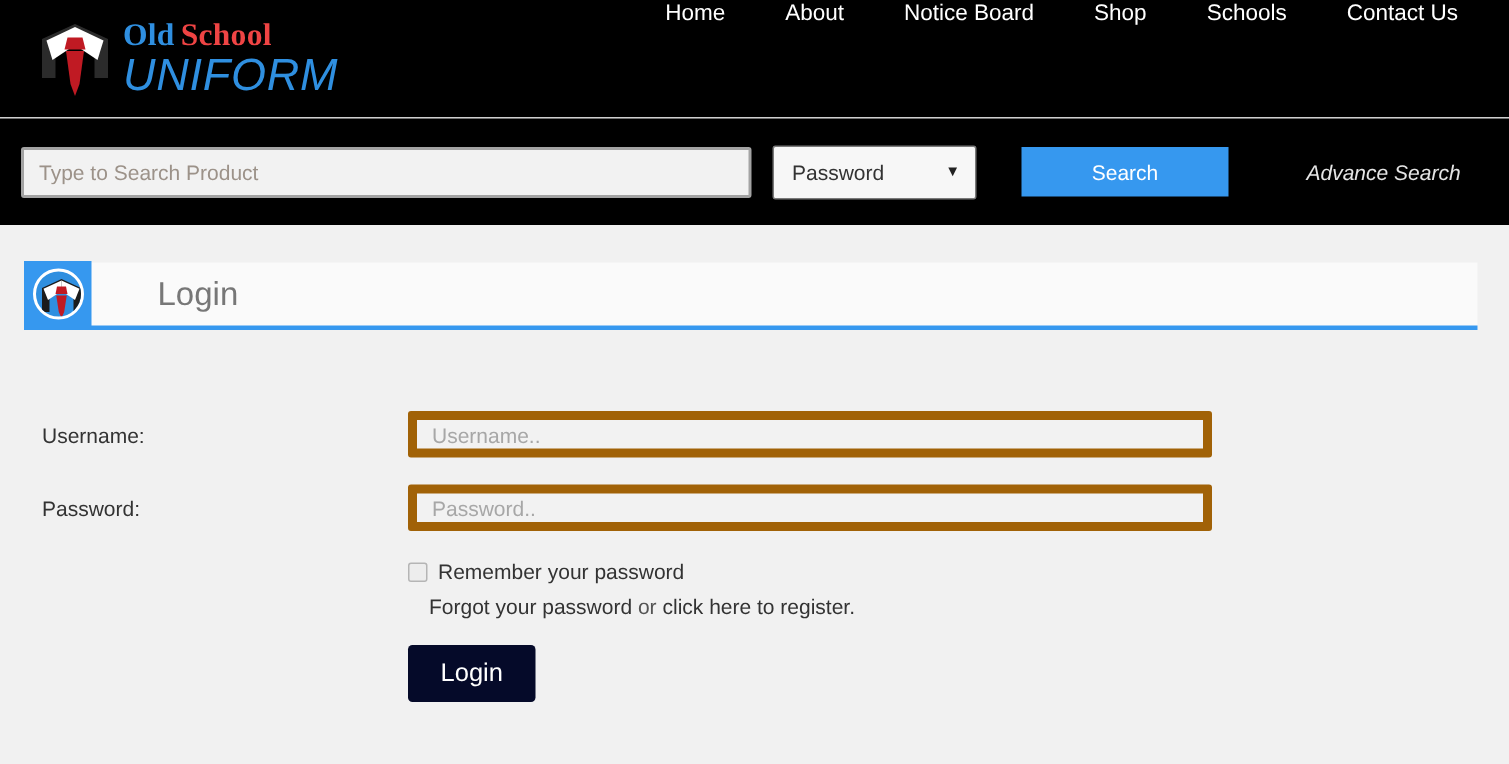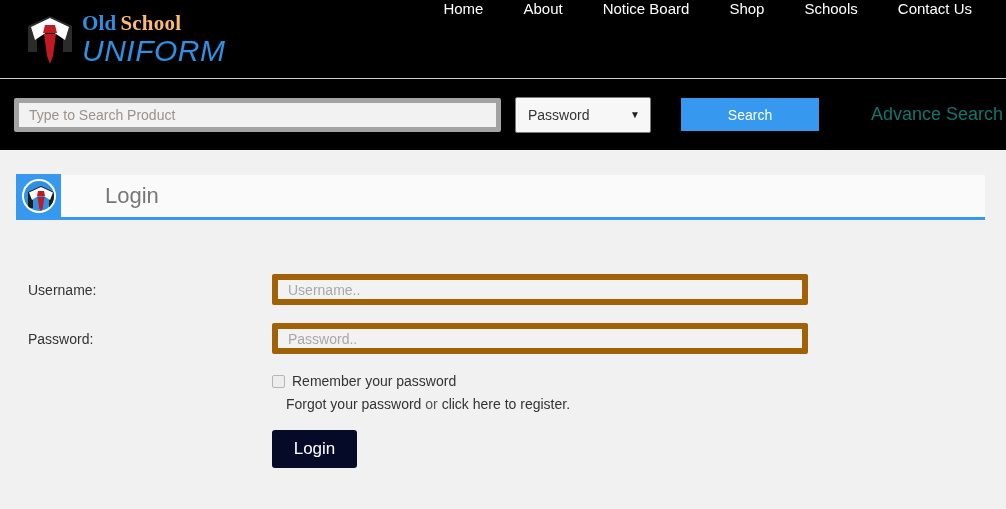--- a/index.html
+++ b/index.html
@@ -34,21 +34,21 @@
     margin-left: 4px;
     line-height: 1;
   }
   .brand-line1 {
     font-size: 21px;
     font-weight: bold;
     letter-spacing: .2px;
     white-space: nowrap;
   }
   .brand-old { color: #2f8fe0; font-family: "Liberation Serif", serif; }
-  .brand-school { color: #fdba74; font-family: "Liberation Serif", serif; margin-left: 4px; }
+  .brand-school { color: #ef4444; font-family: "Liberation Serif", serif; margin-left: 4px; }
   .brand-line2 {
     font-size: 30px;
     color: #2f8fe0;
     font-weight: normal;
     letter-spacing: .5px;
     margin-top: 2px;
     font-family: "Liberation Sans", sans-serif;
     font-style: italic;
   }
 
@@ -77,21 +77,21 @@
     position: relative;
     width: 1006px; height: 71px;
     background: #000000;
     display: flex;
     align-items: center;
   }
   .search-input {
     margin-left: 14px;
     width: 487px; height: 34px;
     background: #f2f2f2;
-    border: 5px solid #a3a3a3;
+    border: 2px solid #a3a3a3;
     border-radius: 2px;
     font-size: 14px;
     color: #b91c1c;
     padding: 0 10px;
     outline: none;
     font-family: "Liberation Sans", sans-serif;
   }
   .search-input::placeholder { color: #9c9289; opacity: 1; }
 
   .category-select {
@@ -121,24 +121,25 @@
     background: #3698ef;
     border: none;
     color: #ffffff;
     font-size: 14px;
     cursor: pointer;
     font-family: "Liberation Sans", sans-serif;
   }
 
   .advance-search {
     margin-left: 52px;
-    color: #0f766e;
-    font-size: 18px;
+    color: #e5e5e5;
+    font-size: 14px;
     text-decoration: none;
     white-space: nowrap;
+    font-style: italic;
   }
 
   
   .content {
     position: relative;
     width: 1006px;
     height: 360px;
     background: #f1f1f1;
   }
 

